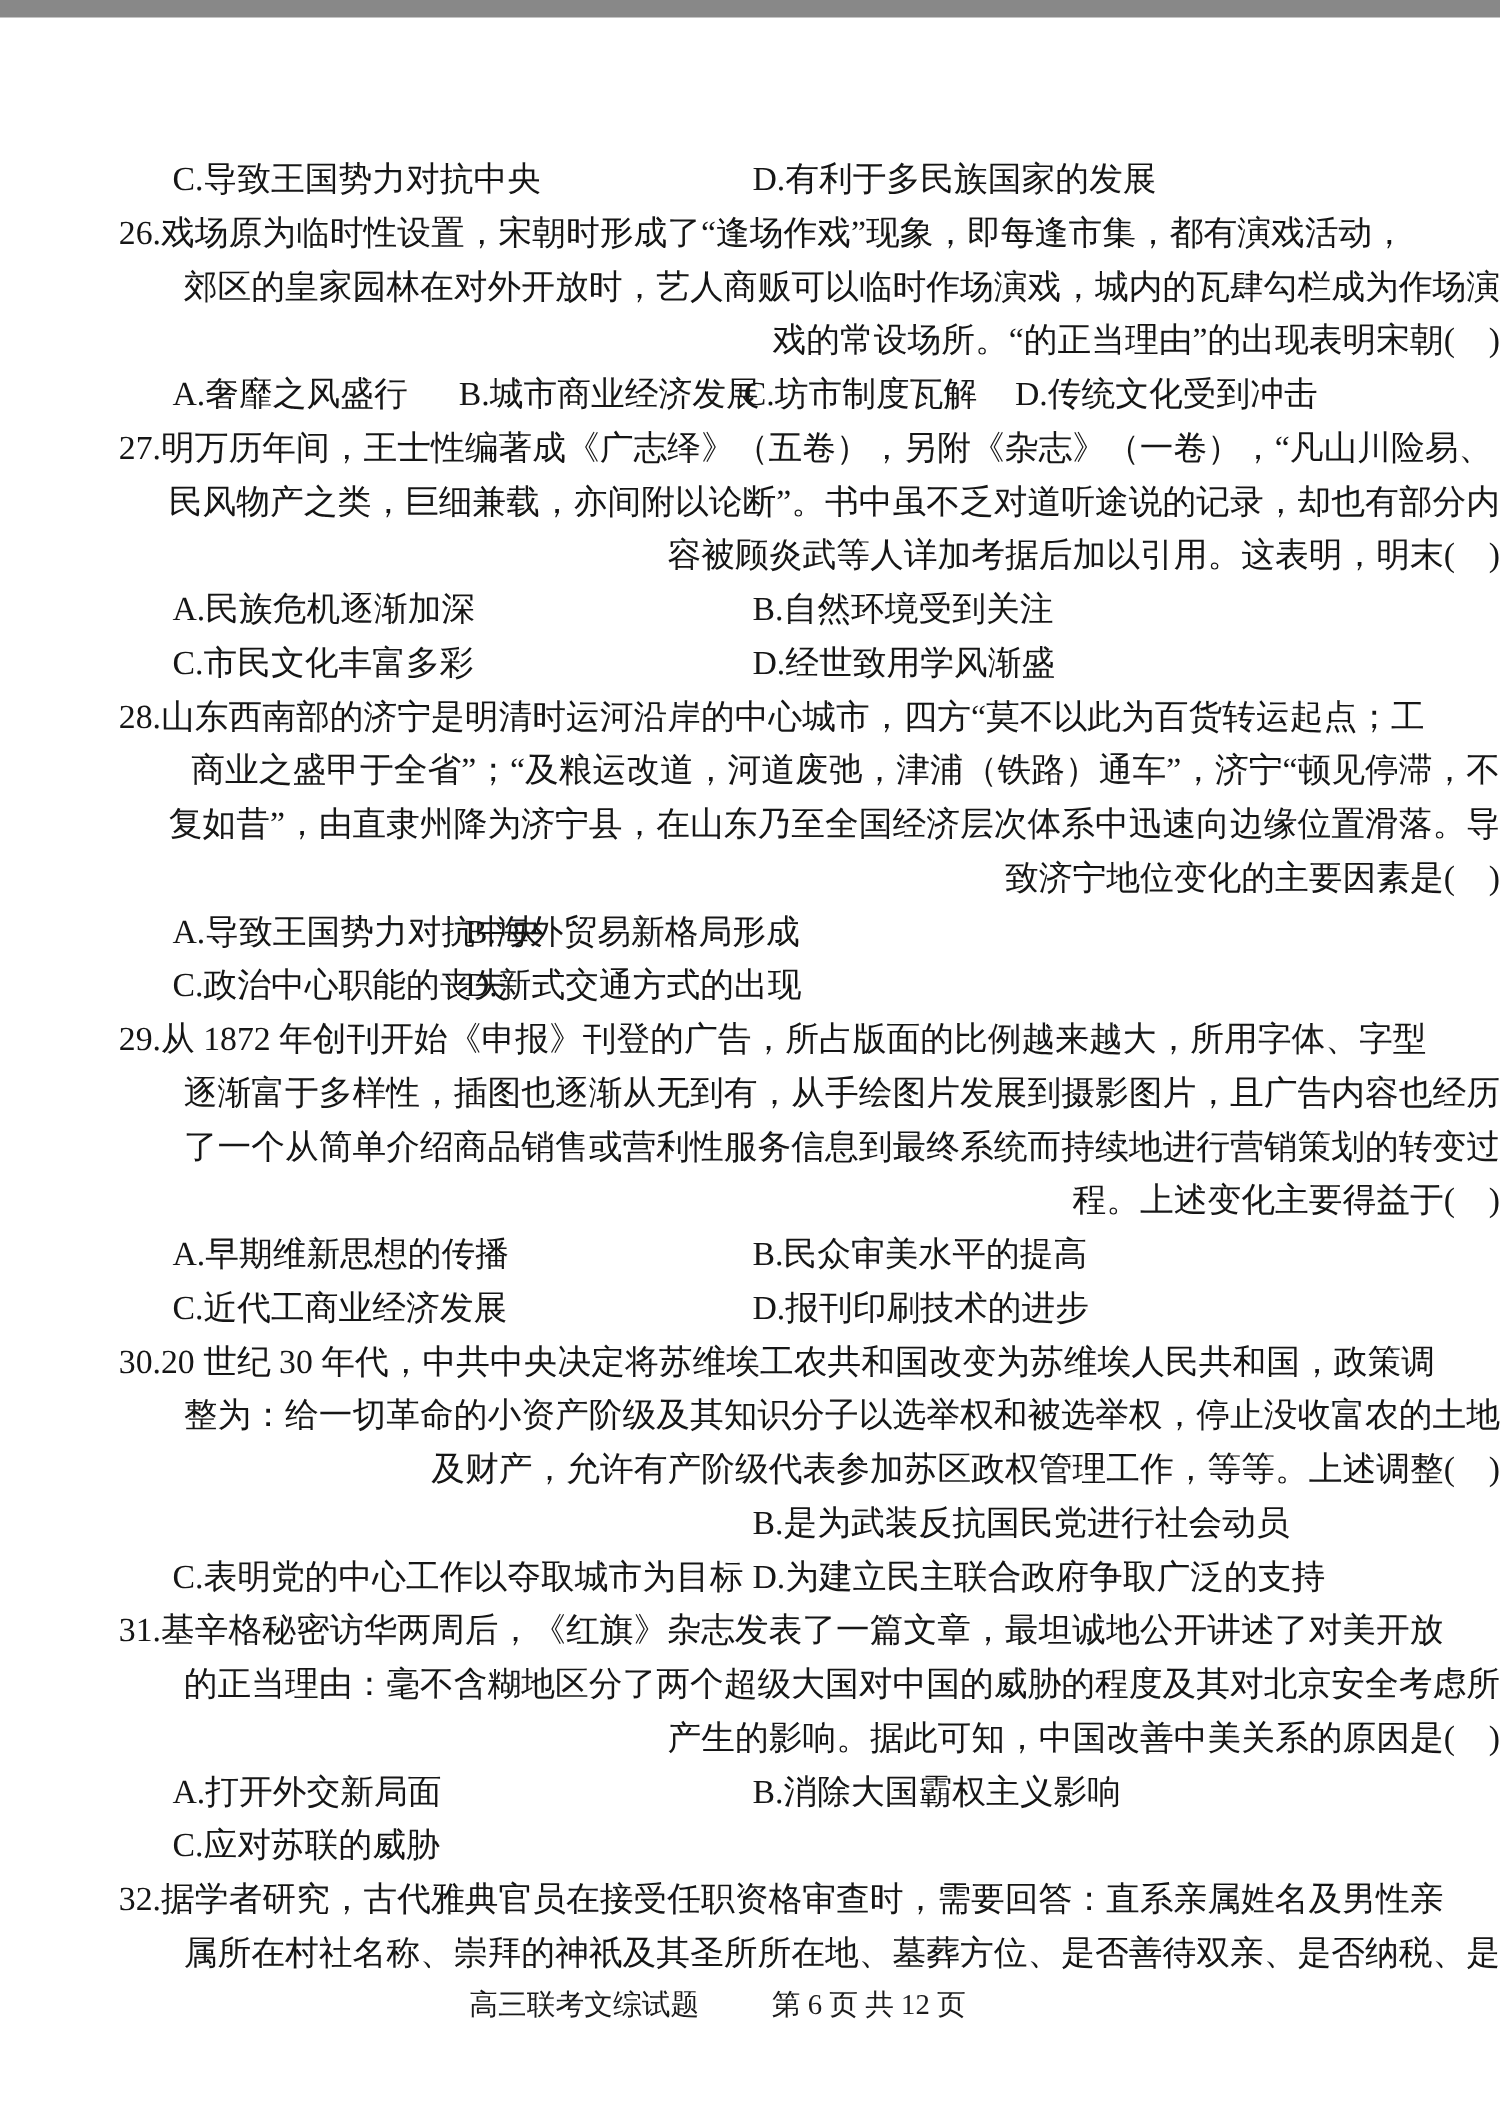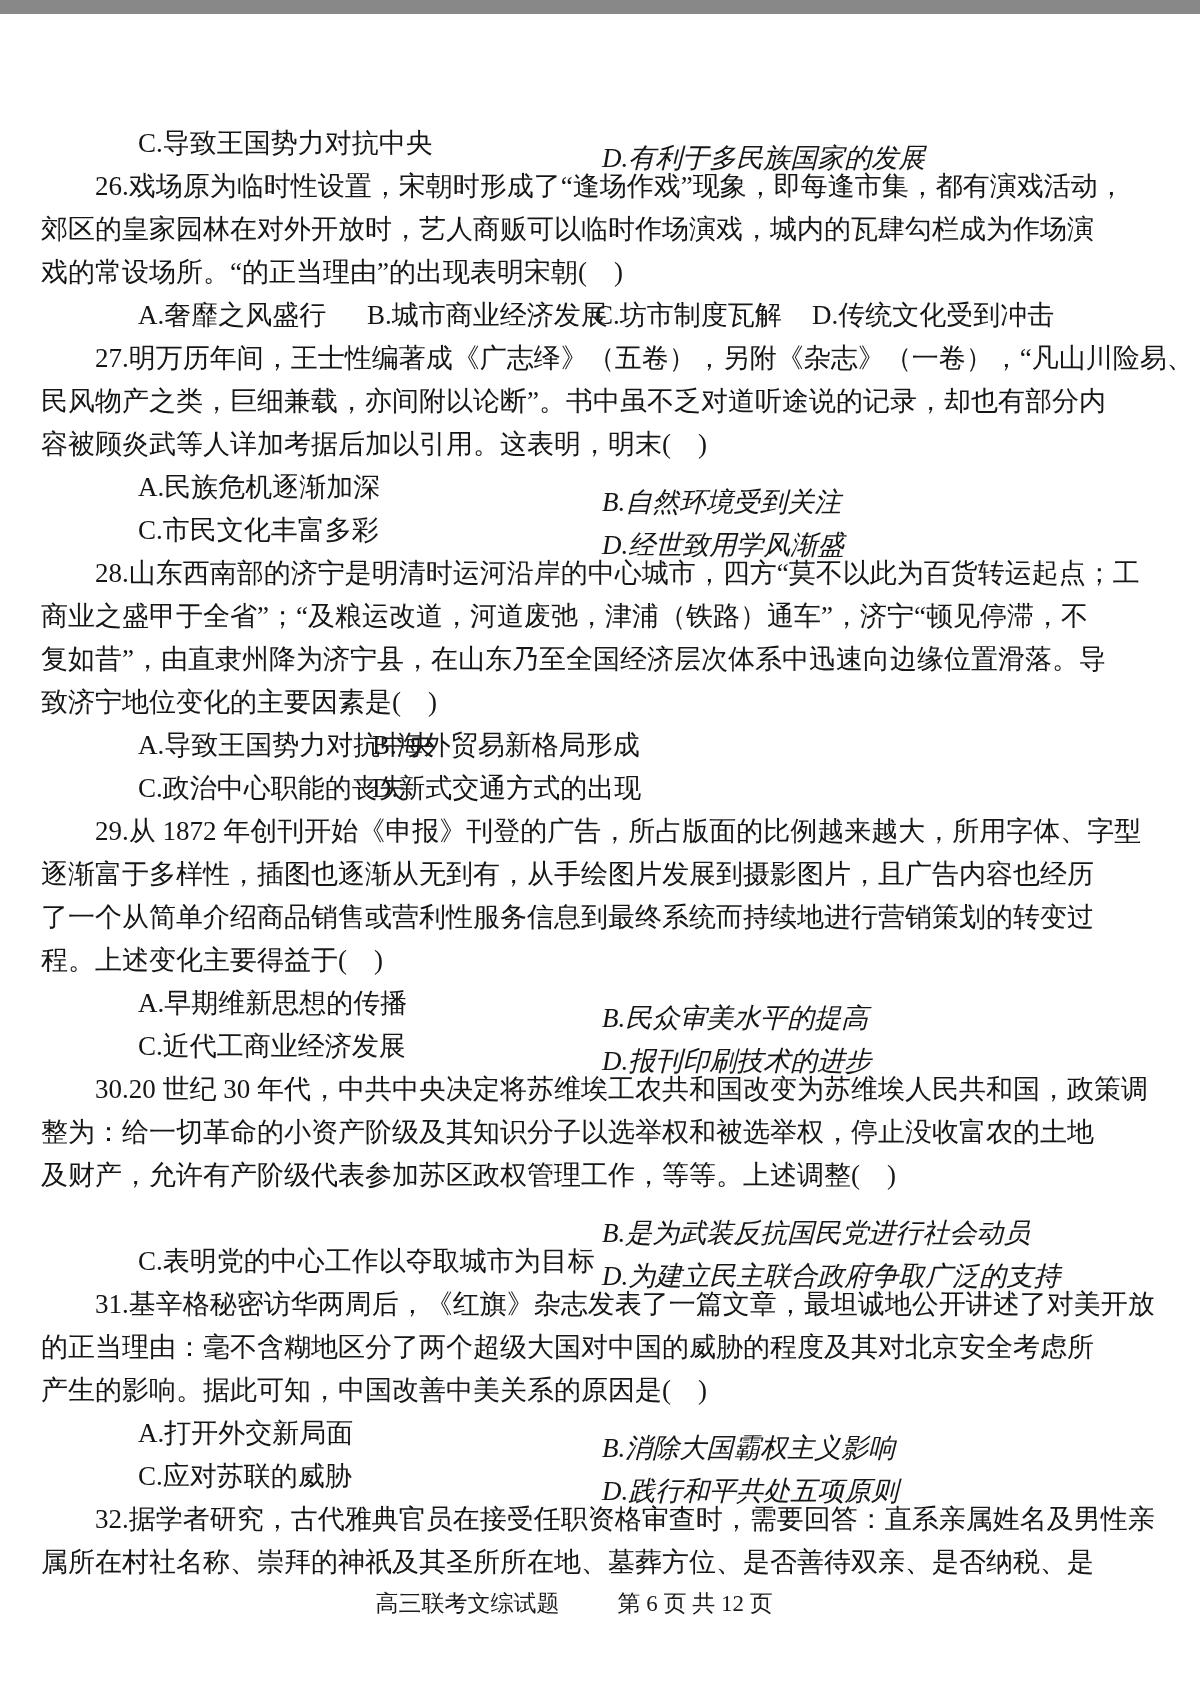--- a/index.html
+++ b/index.html
@@ -13,23 +13,23 @@
     overflow:hidden;
   }
   .content { position:absolute; top:108px; left:0; width:1200px; }
   .line {
     position:relative;
     height:43px; line-height:43px;
     font-size:27px;
     white-space:nowrap;
   }
   .q    { padding-left:95px; }
-  .wrap { padding-left:41px; }
+  .wrap { padding-left:92px;text-align:right; }
   .opt  { padding-left:138px; }
-  .col-b      { position:absolute; left:602px; top:15px;font-style:italic; }
+  .col-b      { position:absolute; left:602px; top:0; }
   .col-b-near { position:absolute; left:372px; top:0; }
   .col-b-q26  { position:absolute; left:367px; top:0; }
   .col-c-q26  { position:absolute; left:595px; top:0; }
   .col-d-q26  { position:absolute; left:812px; top:0; }
   .footer {
     position:absolute; top:1568px; left:0; width:1148px;
     text-align:center; font-size:23px; line-height:43px;
     color:#1b1b1b;
   }
   .footer .f-title { margin-right:58px; }
@@ -106,21 +106,20 @@
 
     <div class="line q"><span>31.基辛格秘密访华两周后，《红旗》杂志发表了一篇文章，最坦诚地公开讲述了对美开放</span></div>
     <div class="line wrap"><span>的正当理由：毫不含糊地区分了两个超级大国对中国的威胁的程度及其对北京安全考虑所</span></div>
     <div class="line wrap"><span>产生的影响。据此可知，中国改善中美关系的原因是(　)</span></div>
     <div class="line opt">
       <span>A.打开外交新局面</span>
       <span class="col-b">B.消除大国霸权主义影响</span>
     </div>
     <div class="line opt">
       <span>C.应对苏联的威胁</span>
-      <span class="col-b">D.践行和平共处五项原则</span>
     </div>
 
     <div class="line q"><span>32.据学者研究，古代雅典官员在接受任职资格审查时，需要回答：直系亲属姓名及男性亲</span></div>
     <div class="line wrap"><span>属所在村社名称、崇拜的神祇及其圣所所在地、墓葬方位、是否善待双亲、是否纳税、是</span></div>
 
   </div>
 
   <div class="footer">
     <span class="f-title">高三联考文综试题</span><span>第 6 页 共 12 页</span>
   </div>

